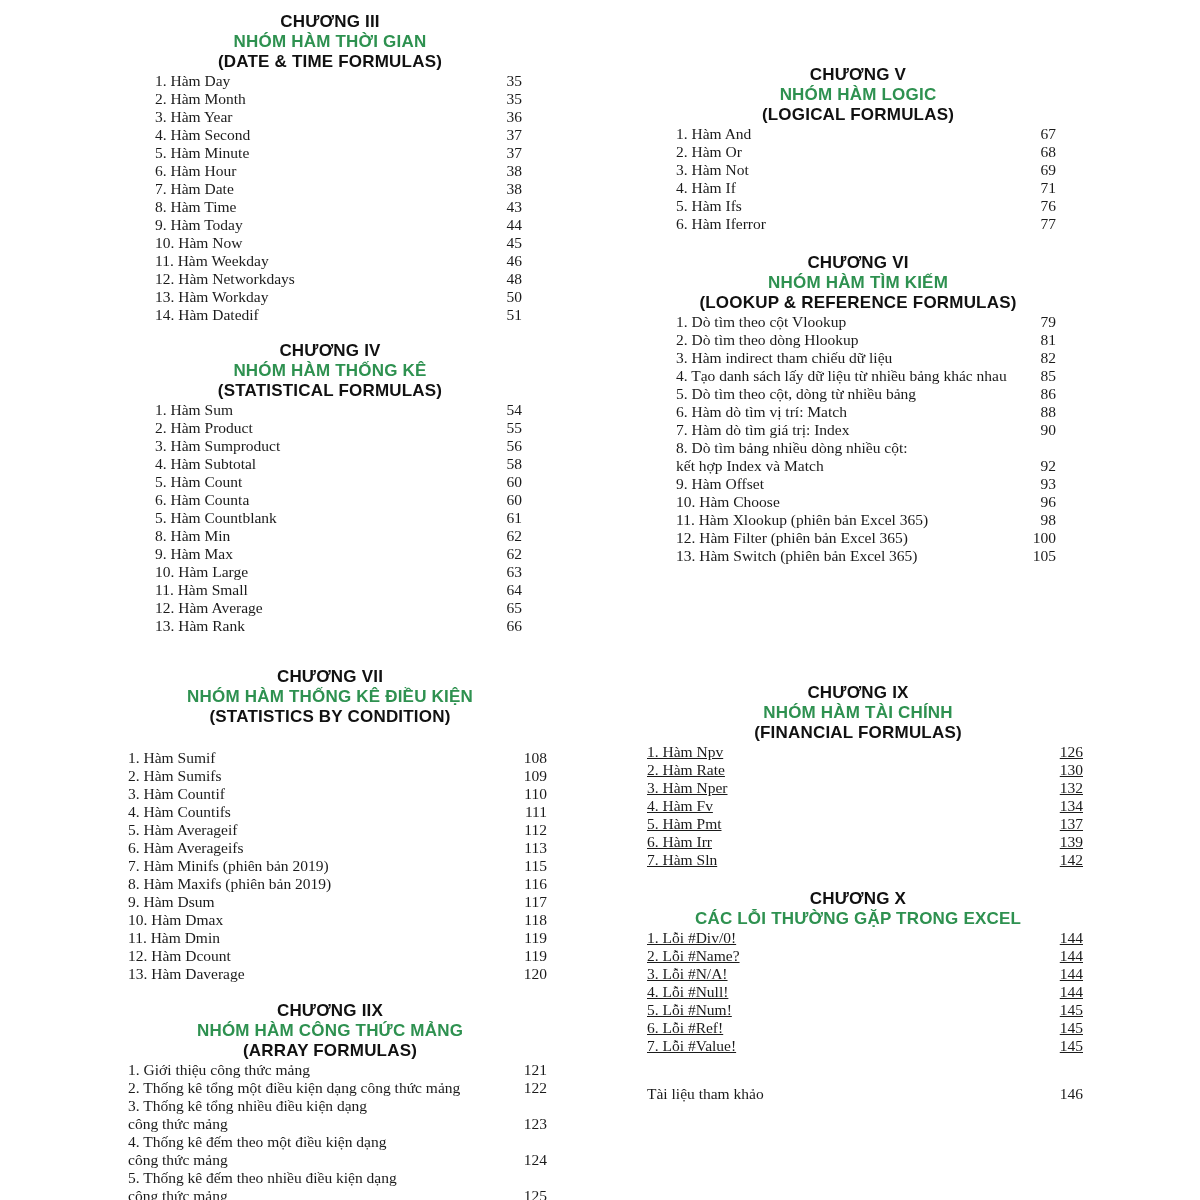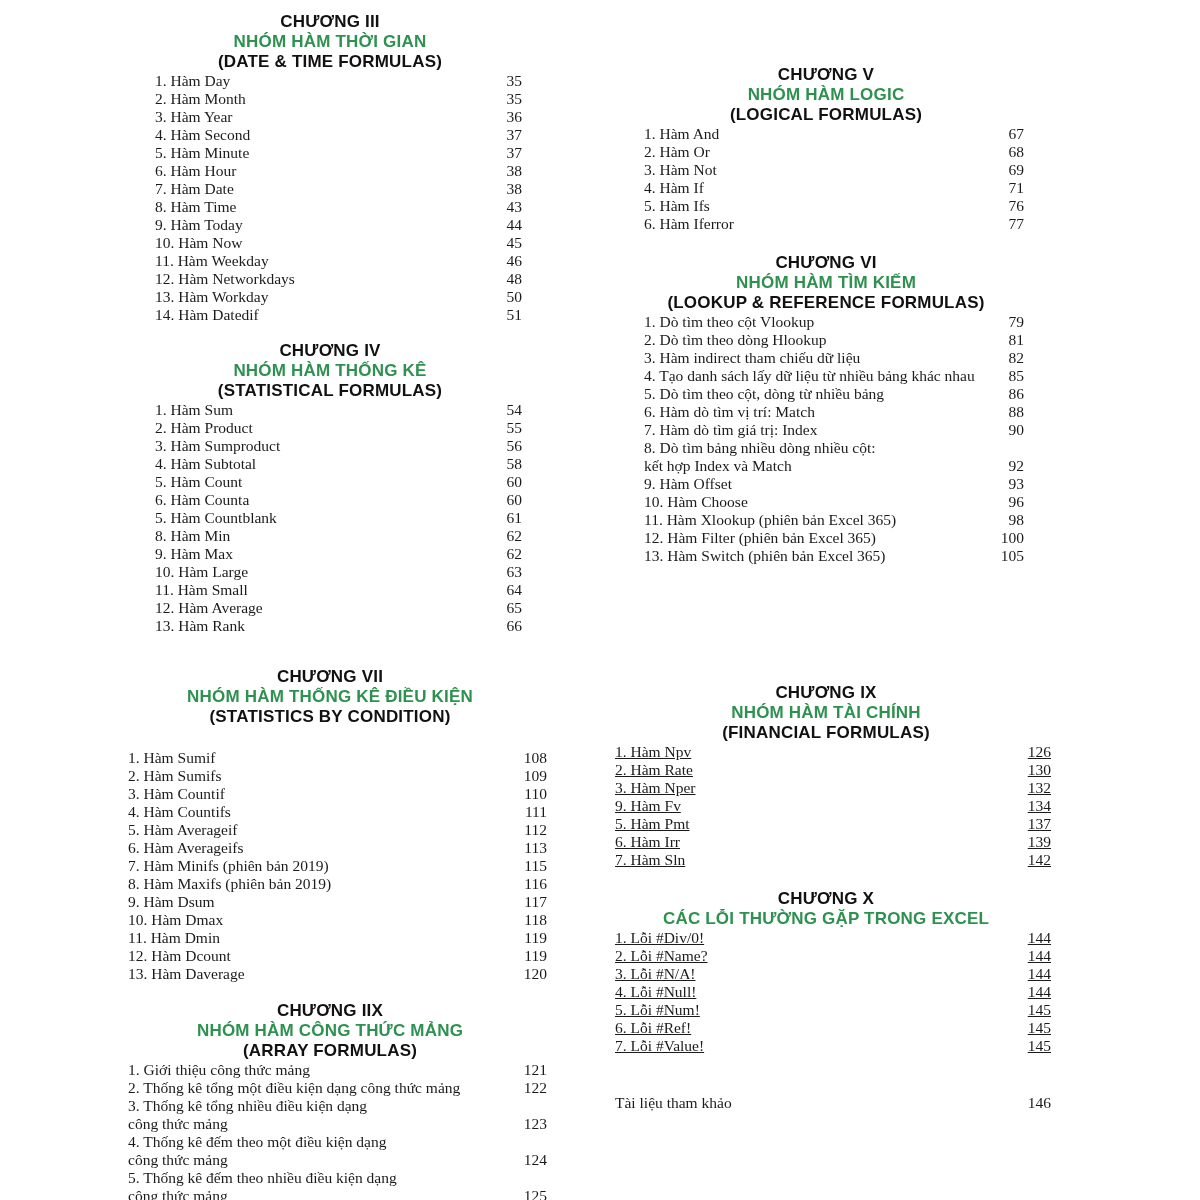--- a/index.html
+++ b/index.html
@@ -16,21 +16,21 @@
     width: 1036px;
     height: 1200px;
     background: var(--bg, #ffffff);
     color: var(--text, #1b1b1b);
   }
   .col {
     position: absolute;
     top: 12px;
   }
   .col-left  { left: 110px; width: 440px; }
-  .col-right { left: 596px; width: 460px; }
+  .col-right { left: 628px; width: 460px; }
 
   .toc-section { width: 100%; }
 
   .sec-heading {
     text-align: center;
     font-family: "Liberation Sans", sans-serif;
     font-weight: bold;
     font-size: 17px;
     line-height: 20px;
     letter-spacing: 0.2px;
@@ -67,21 +67,21 @@
   .sec-chapter-3 .toc-items,
   .sec-chapter-4 .toc-items  { padding: 0 28px 0 45px; }
   .sec-chapter-7 .toc-items,
   .sec-chapter-8 .toc-items  { padding: 0 3px 0 18px; }
   .sec-chapter-5 .toc-items,
   .sec-chapter-6 .toc-items  { padding: 0 32px 0 48px; }
   .sec-chapter-9 .toc-items,
   .sec-chapter-10 .toc-items { padding: 0 5px 0 19px; text-decoration: underline; }
 
   .footer-line {
-    margin-top: 39px;
+    margin-top: 30px;
     padding: 0 5px 0 19px;
   }
 </style>
 </head>
 <body>
 
 <div class="page">
   <div class="col col-left">
       <section class="toc-section sec-chapter-3">
         <div class="sec-heading">
@@ -420,21 +420,21 @@
           </div>
           <div class="toc-line">
             <span class="toc-label">2. Hàm Rate</span>
             <span class="toc-page">130</span>
           </div>
           <div class="toc-line">
             <span class="toc-label">3. Hàm Nper</span>
             <span class="toc-page">132</span>
           </div>
           <div class="toc-line">
-            <span class="toc-label">9. Hàm Fv</span>
+            <span class="toc-label">4. Hàm Fv</span>
             <span class="toc-page">134</span>
           </div>
           <div class="toc-line">
             <span class="toc-label">5. Hàm Pmt</span>
             <span class="toc-page">137</span>
           </div>
           <div class="toc-line">
             <span class="toc-label">6. Hàm Irr</span>
             <span class="toc-page">139</span>
           </div>

